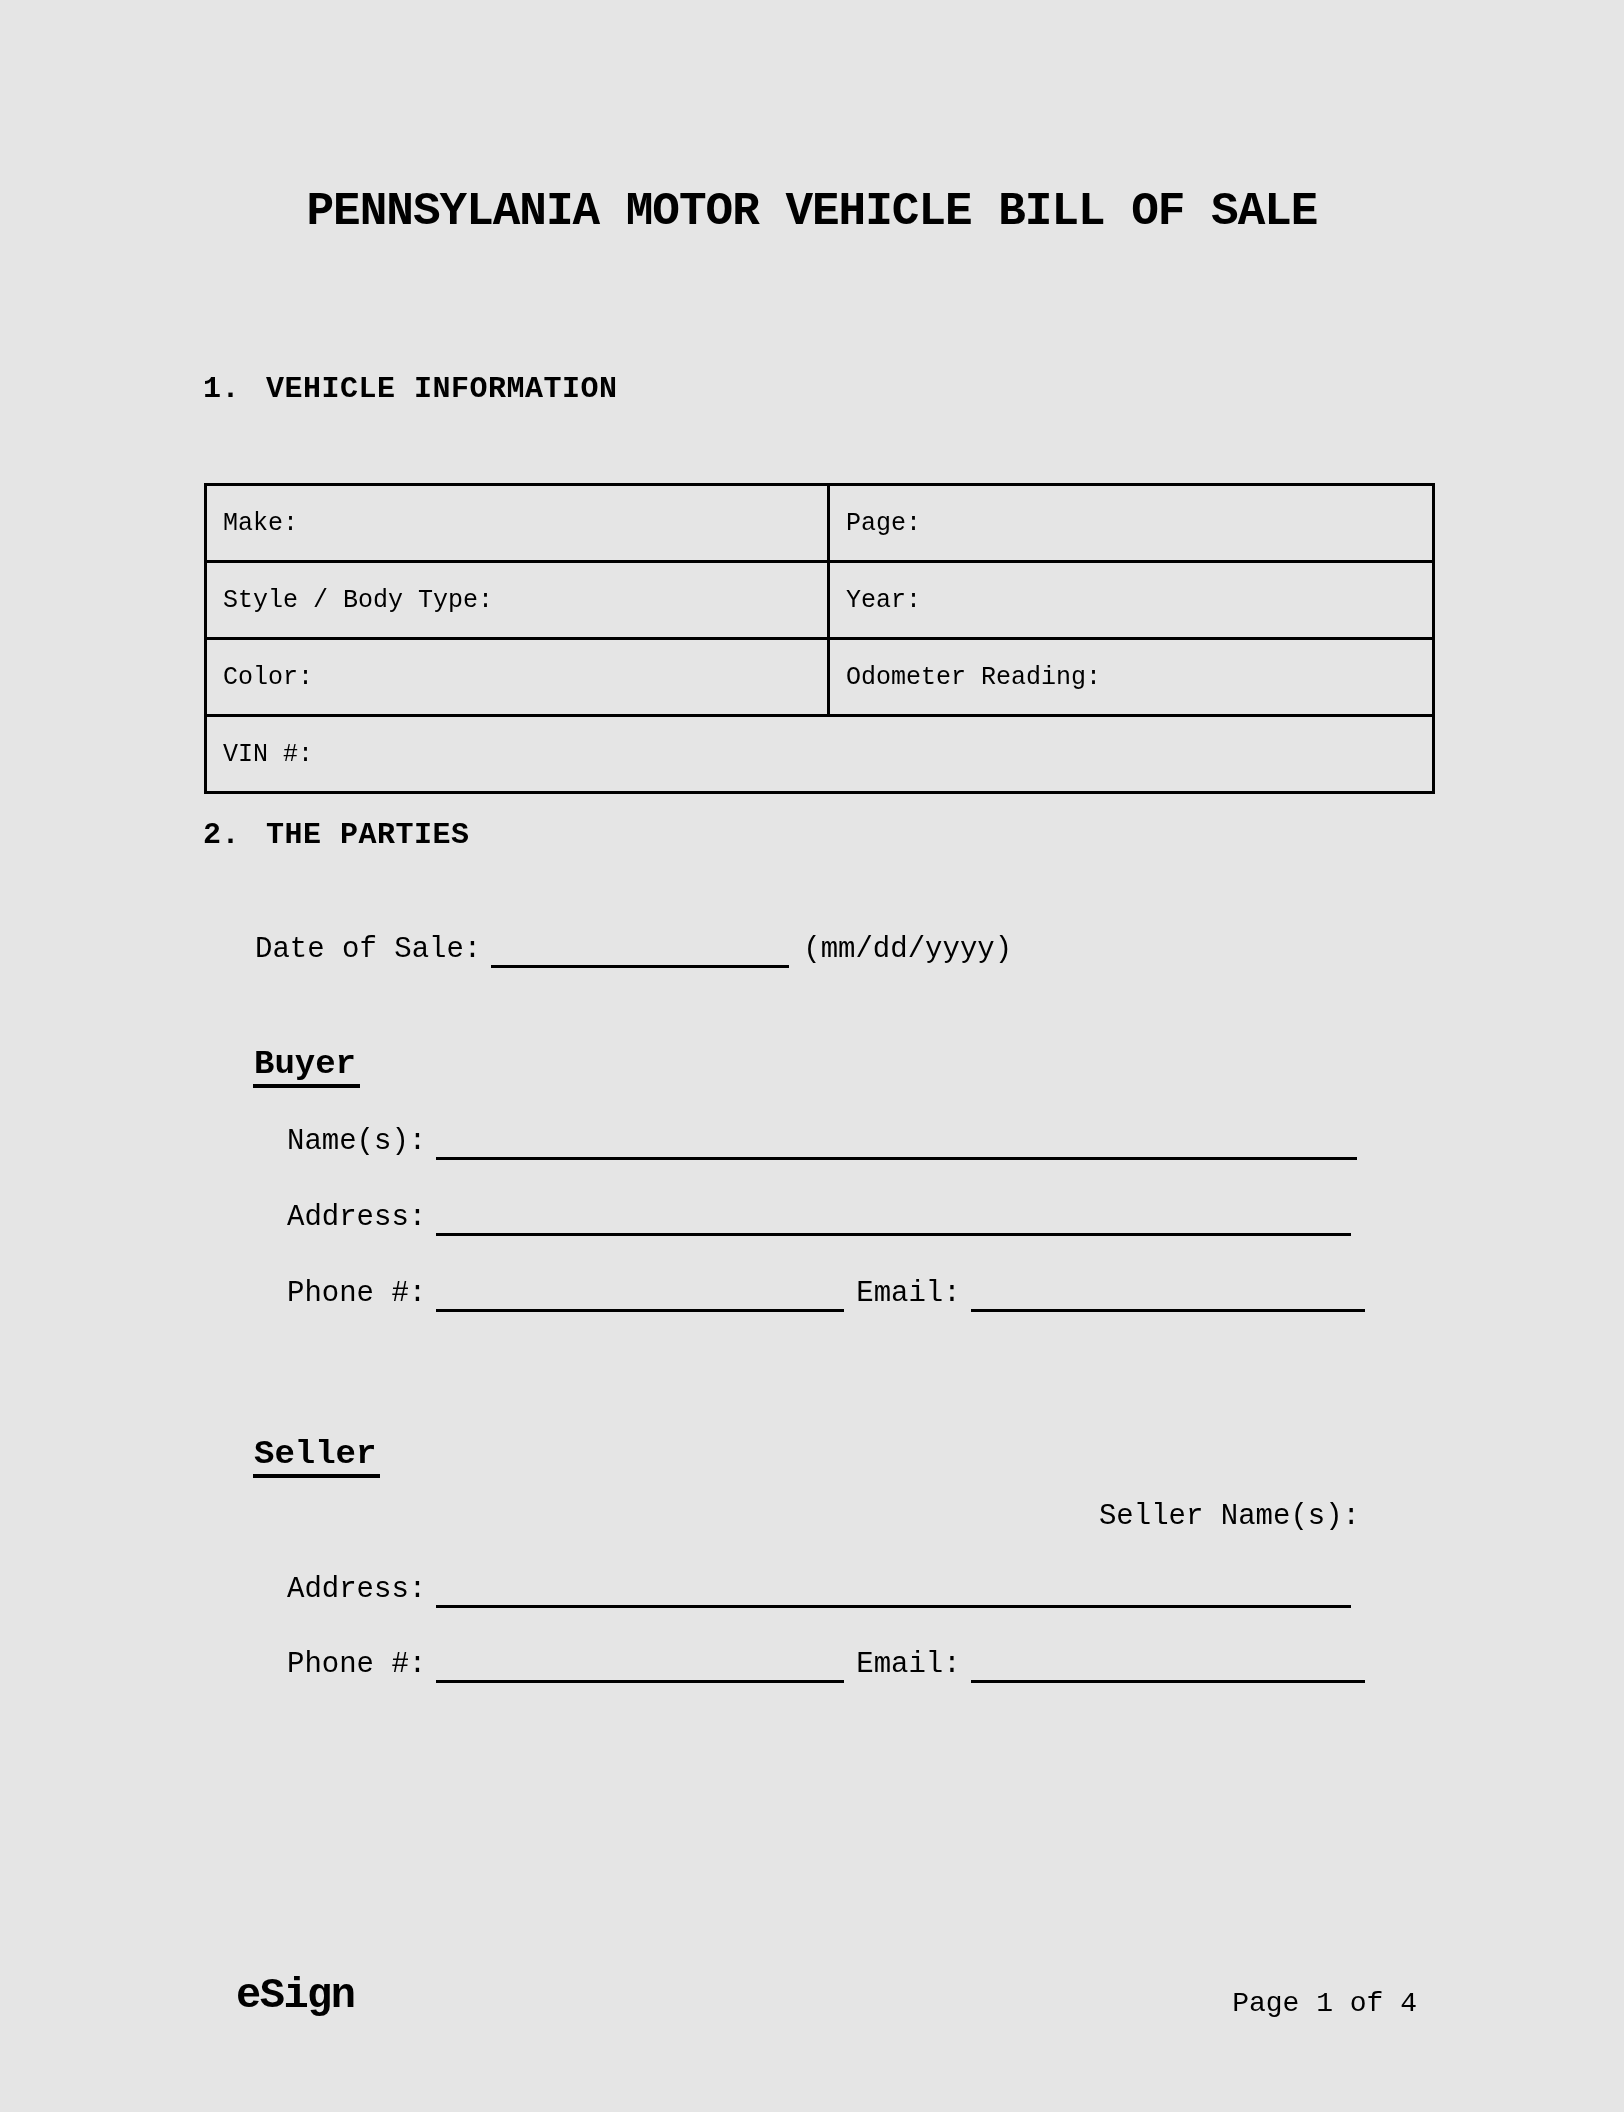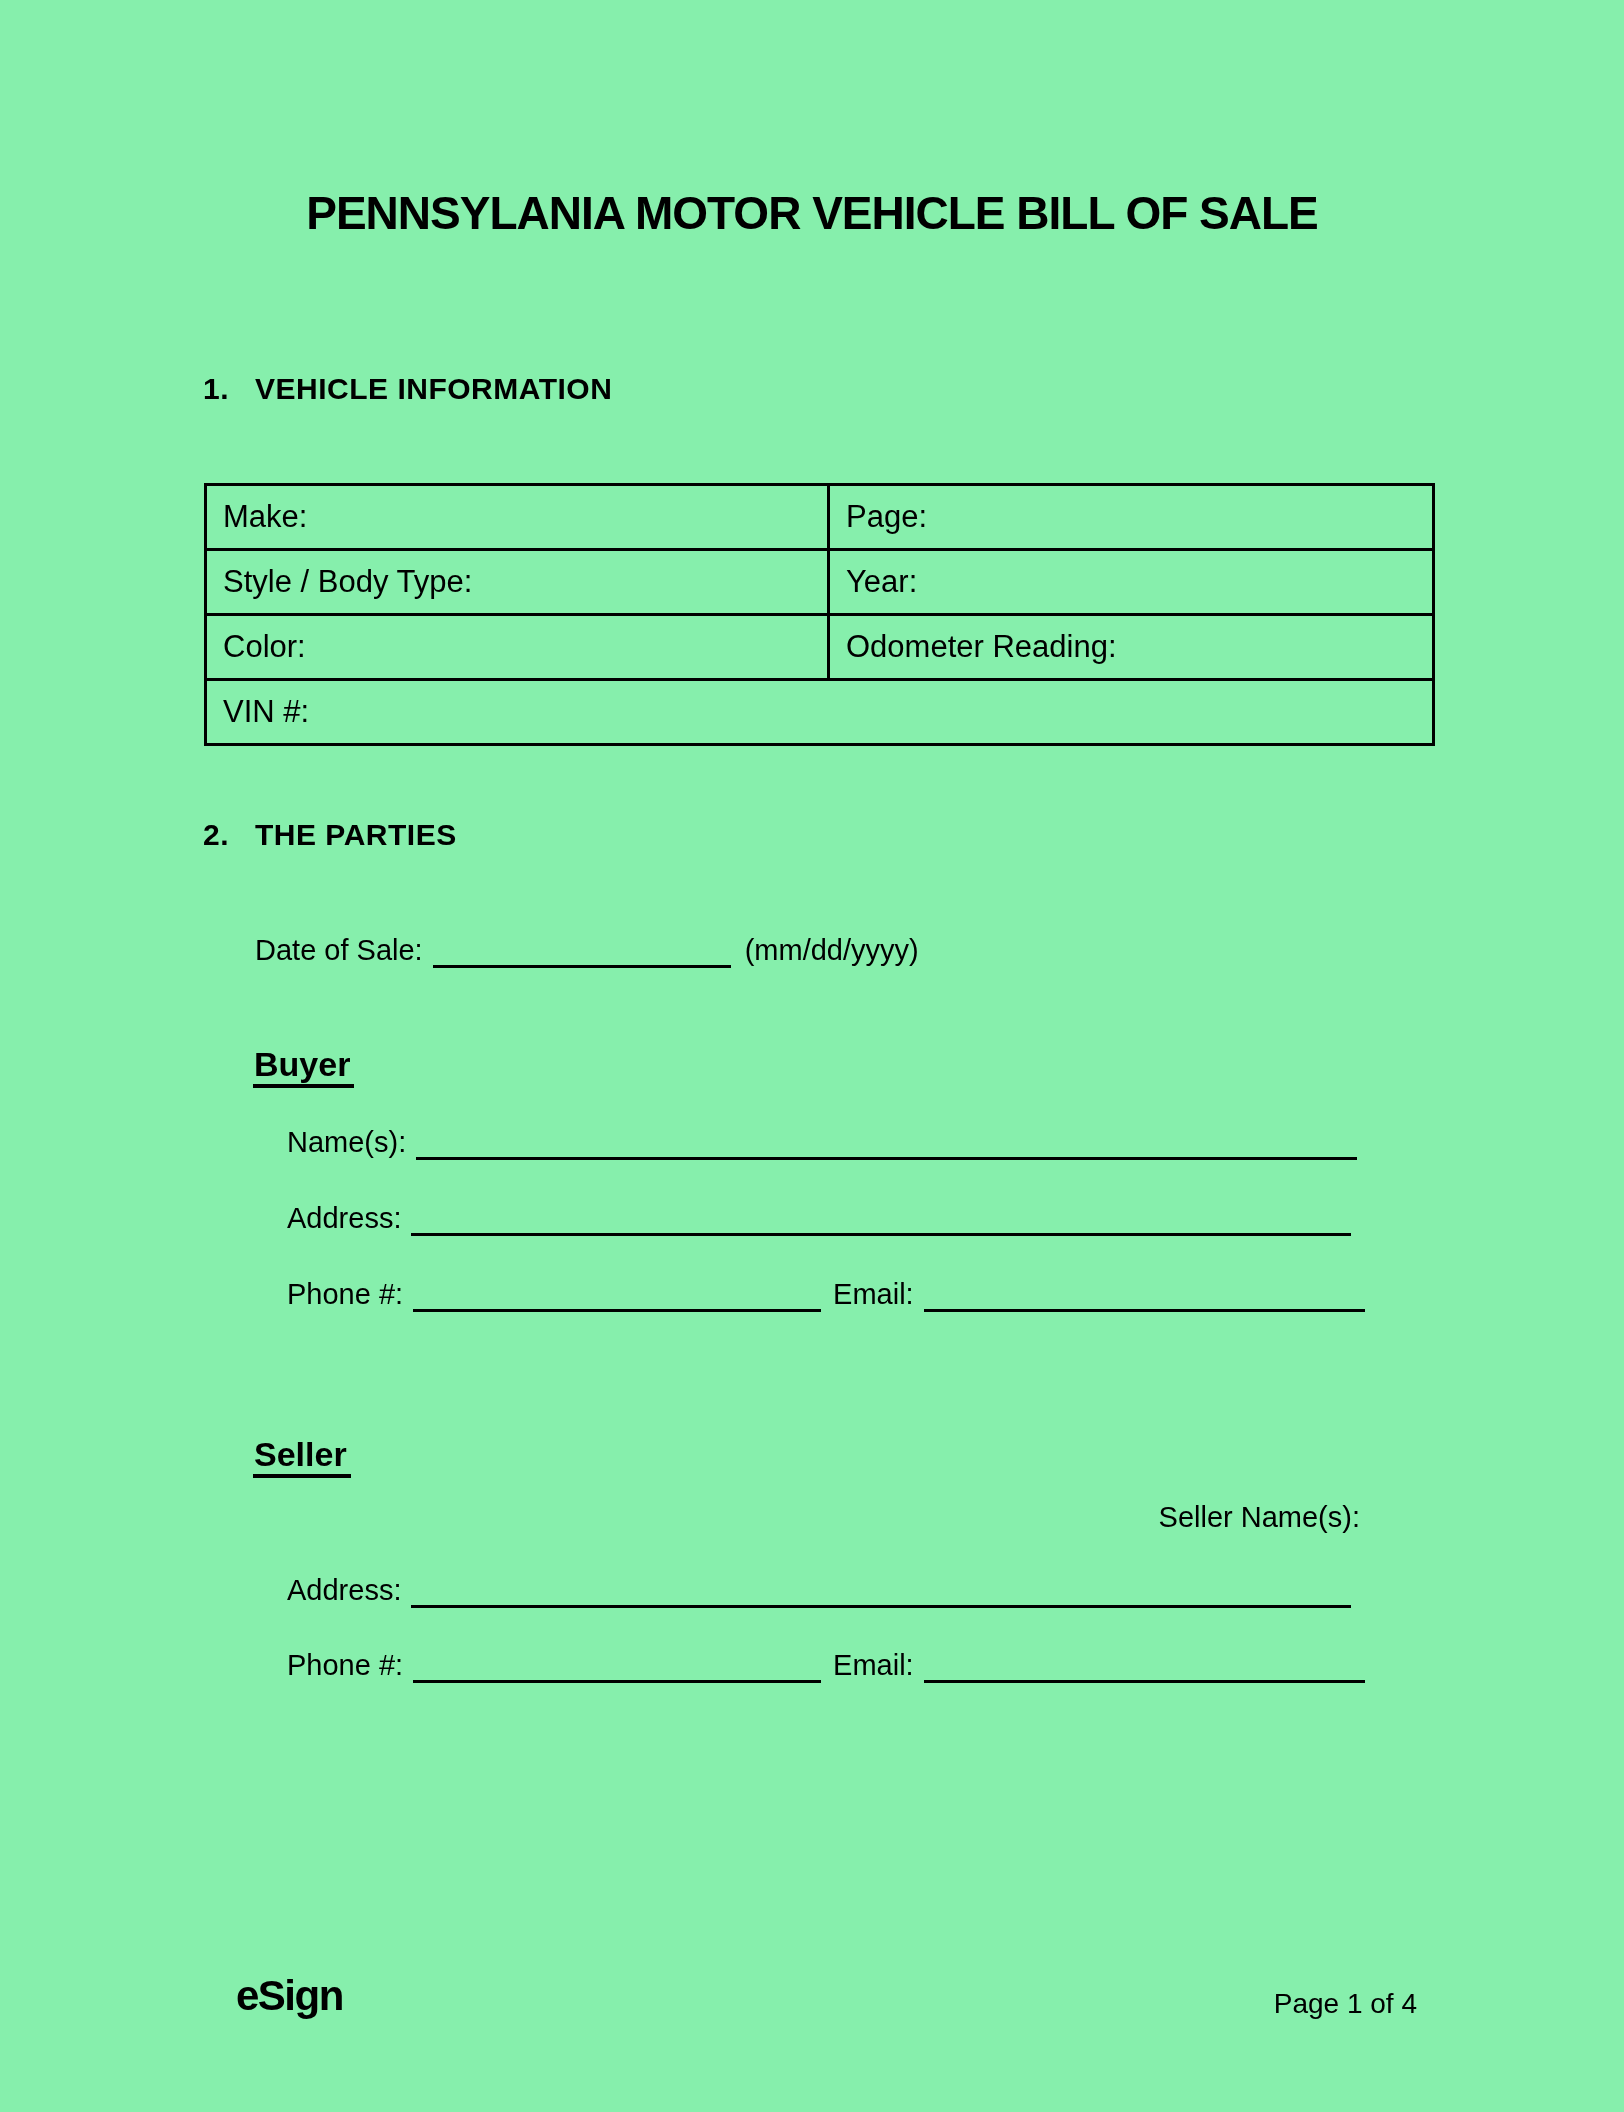--- a/index.html
+++ b/index.html
@@ -1,23 +1,23 @@
 <!DOCTYPE html>
 <html><head>
 <meta charset="utf-8">
 <style>
   * { margin:0; padding:0; box-sizing:border-box; }
   html,body { background:#ffffff; }
   .page {
     position:relative;
     width:1624px;
     height:2112px;
-    background:#86efac;
+    background:#e5e5e5;
     color:#000000;
-    font-family:Liberation Sans, sans-serif;
+    font-family:Liberation Mono, monospace;
     overflow:hidden;
   }
   .doc-title {
     position:absolute;
     top:186px; left:0; right:0;
     text-align:center;
     font-size:46px;
     font-weight:bold;
     letter-spacing:-1px;
     white-space:nowrap;
@@ -36,24 +36,24 @@
 
   table.veh-table {
     position:absolute;
     top:483px; left:204px;
     width:1228px;
     border-collapse:collapse;
     table-layout:fixed;
   }
   .veh-table td {
     border:3px solid #000000;
-    height:65px;
+    height:77px;
     padding-left:16px;
     vertical-align:middle;
-    font-size:31px;
+    font-size:25px;
   }
   .col-left  { width:623px; }
   .col-right { width:605px; }
 
   .field-row {
     position:absolute;
     display:flex;
     align-items:flex-end;
     height:36px;
     font-size:29px;

